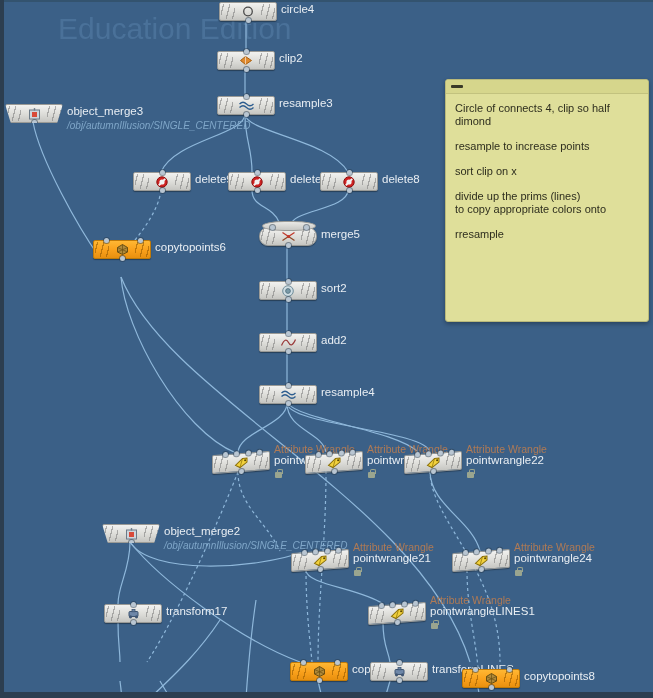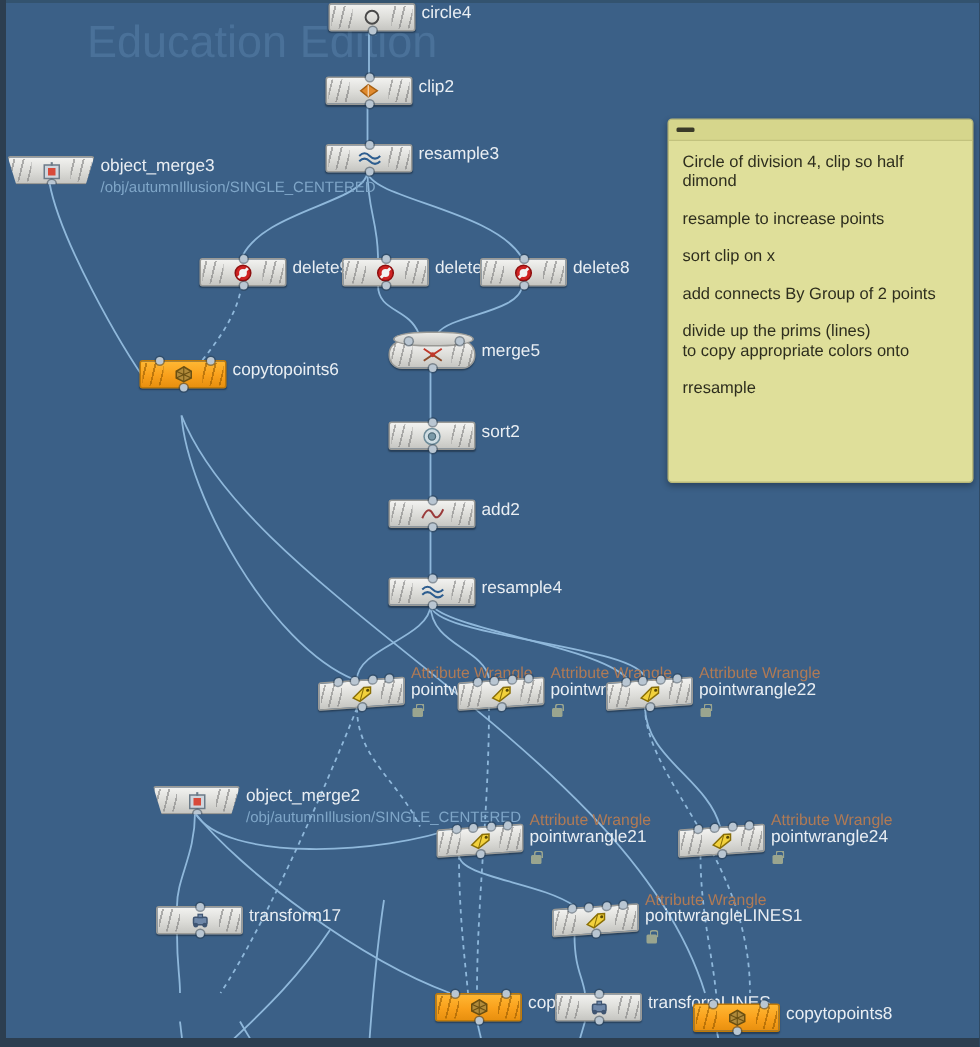--- a/index.html
+++ b/index.html
@@ -59,21 +59,21 @@
   .dot{position:absolute;width:5px;height:5px;border-radius:50%;
        background:#b9c6d2;box-shadow:0 0 0 1px rgba(40,60,80,.5);}
   .dot.in{top:-3px;}
   .dot.out{bottom:-3px;}
 
   .nlabel{position:absolute;left:62px;top:1px;white-space:nowrap;
           font-size:11.5px;color:#e9eef3;}
   .ntype{position:absolute;left:62px;top:-10px;white-space:nowrap;
          font-size:10.5px;color:#b07a55;}
   .npath{position:absolute;left:62px;top:16px;width:125px;
-         font-size:10px;color:#7fa6c8;line-height:11px;}
+         font-size:10px;color:#7fa6c8;line-height:11px;font-style:italic;}
   .lock{position:absolute;left:63px;top:19px;width:7px;height:6px;
         background:#9aa58f;border-radius:1px;}
   .lock:before{content:"";position:absolute;left:1.5px;top:-3px;
         width:4px;height:4px;border:1.2px solid #9aa58f;
         border-bottom:none;border-radius:2px 2px 0 0;}
 
   
   .mergebar{position:absolute;left:2px;top:-7px;width:52px;height:8px;
         background:linear-gradient(180deg,#e9e9e6,#c8c8c4);
         border:1px solid #9a9a96;border-radius:50%/60%;}
@@ -167,24 +167,23 @@
       <path d="M220,620 C200,650 180,670 150,698"></path>
       <path d="M256,600 C250,640 248,670 246,698"></path>
     </g>
   </svg>
 
   <div class="sticky" style="left:445px;top:79px;width:202px;height:241px;">
     <div class="sticky-head">
       <div class="sticky-min"></div>
     </div>
     <div class="sticky-body">
-      <p>Circle of division 4, clip so half dimond</p>
+      <p>Circle of connects 4, clip so half dimond</p>
       <p>resample to increase points</p>
       <p>sort clip on x</p>
-      <p>add connects By Group of 2 points</p>
       <p style="white-space:pre-line;">divide up the prims (lines)
  to copy appropriate colors onto</p>
       <p>rresample</p>
     </div>
   </div>
 
   <div id="node-layer">
       <div class="node" style="left: 219px; top: 2px;">
         <div class="nbody">
           <div class="stripes l"></div>

